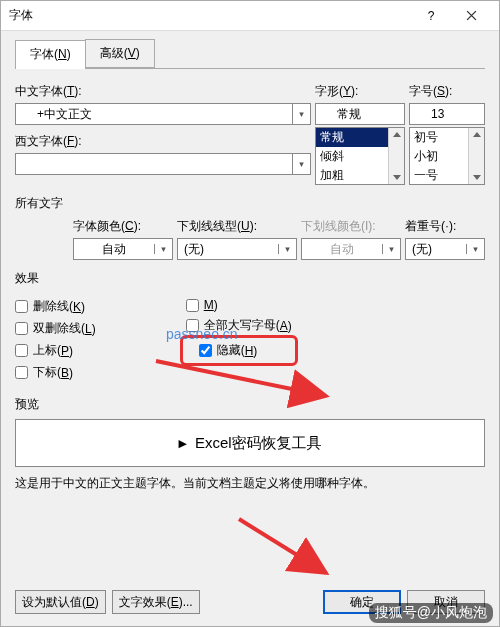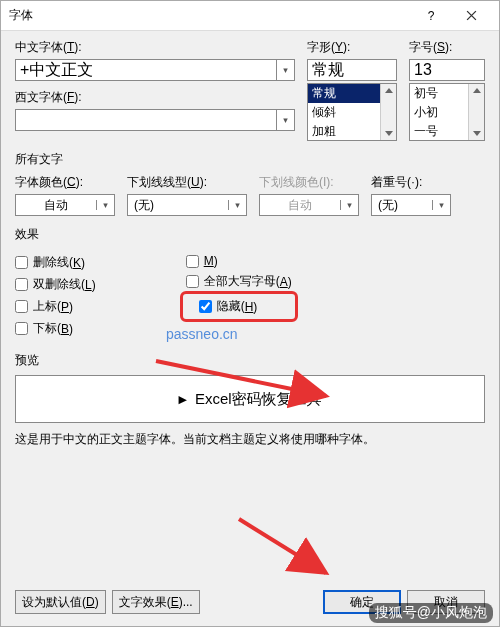--- a/index.html
+++ b/index.html
@@ -6,25 +6,25 @@
   body { margin: 0; font-family: "Microsoft YaHei", SimSun, sans-serif; font-size: 12px; background: #fff; color: #000; }
   .dialog { width: 500px; height: 627px; border: 1px solid #aaa; background: #f0f0f0; position: relative; }
   .titlebar { height: 30px; display: flex; align-items: center; padding: 0 8px; background: #fff; border-bottom: 1px solid #ddd; }
   .titlebar .title { flex: 1; font-size: 12px; }
   .titlebar .btn { width: 40px; height: 28px; display: flex; align-items: center; justify-content: center; cursor: pointer; }
   .body { padding: 8px 14px; }
   .tabs { display: flex; border-bottom: 1px solid #aaa; margin-bottom: 14px; }
   .tab { padding: 5px 14px; border: 1px solid #aaa; border-bottom: none; background: #fff; margin-right: -1px; position: relative; top: 1px; cursor: pointer; }
   .tab.inactive { background: #f0f0f0; top: 0; border-bottom: 1px solid #aaa; }
   .u { text-decoration: underline; }
-  .row { display: flex; gap: 12px; margin-bottom: 6px; }
+  .row { display: flex; gap: 4px; margin-bottom: 6px; justify-content: flex-end; }
   .col { display: flex; flex-direction: column; }
   .label { margin-bottom: 3px; }
   .combo { display: flex; background: #fff; border: 1px solid #888; height: 22px; }
-  .combo input { border: none; outline: none; flex: 1; padding: 0 4px; font-size: 16px; font-family: inherit; background: transparent; }
+  .combo input { border: none; outline: none; flex: 1; padding: 0 21px; font-size: 12px; font-family: inherit; background: transparent; }
   .combo .arrow { width: 18px; border-left: 1px solid #888; display: flex; align-items: center; justify-content: center; cursor: pointer; font-size: 9px; color: #555; }
   .listbox { background: #fff; border: 1px solid #888; height: 58px; overflow: hidden; position: relative; }
   .listbox .item { padding: 1px 4px; }
   .listbox .item.selected { background: #0a246a; color: #fff; }
   .listbox .sbar { position: absolute; right: 0; top: 0; bottom: 0; width: 16px; background: #f0f0f0; border-left: 1px solid #ccc; }
   .listbox .sbar::before, .listbox .sbar::after { content: ""; position: absolute; left: 4px; width: 0; height: 0; border-left: 4px solid transparent; border-right: 4px solid transparent; }
   .listbox .sbar::before { top: 4px; border-bottom: 5px solid #666; }
   .listbox .sbar::after { bottom: 4px; border-top: 5px solid #666; }
   .section-label { margin: 10px 0 6px; }
   .drop { display: flex; background: #fff; border: 1px solid #888; height: 22px; align-items: center; }
@@ -55,20 +55,24 @@
     <div class="title">字体</div>
     <div class="btn">?</div>
     <div class="btn">
       <svg width="11" height="11" viewBox="0 0 10 10">
           <path d="M1 1L9 9M9 1L1 9" stroke="#333" stroke-width="1.2"></path>
         </svg>
     </div>
   </div>
 
   <div class="body">
+    <div class="tabs">
+      <div class="tab"><span>字体</span>(<span class="u">N</span>)</div>
+      <div class="tab inactive"><span>高级</span>(<span class="u">V</span>)</div>
+    </div>
 
     <div class="row">
       <div class="col" style="flex:1.6">
         <div class="label"><span>中文字体(</span><span class="u">T</span><span>):</span></div>
         <div class="combo">
           <input value="+中文正文" style="">
           <div class="arrow">▾</div>
         </div>
         <div class="label" style="margin-top:8px"><span>西文字体(</span><span class="u">F</span><span>):</span></div>
         <div class="combo">

